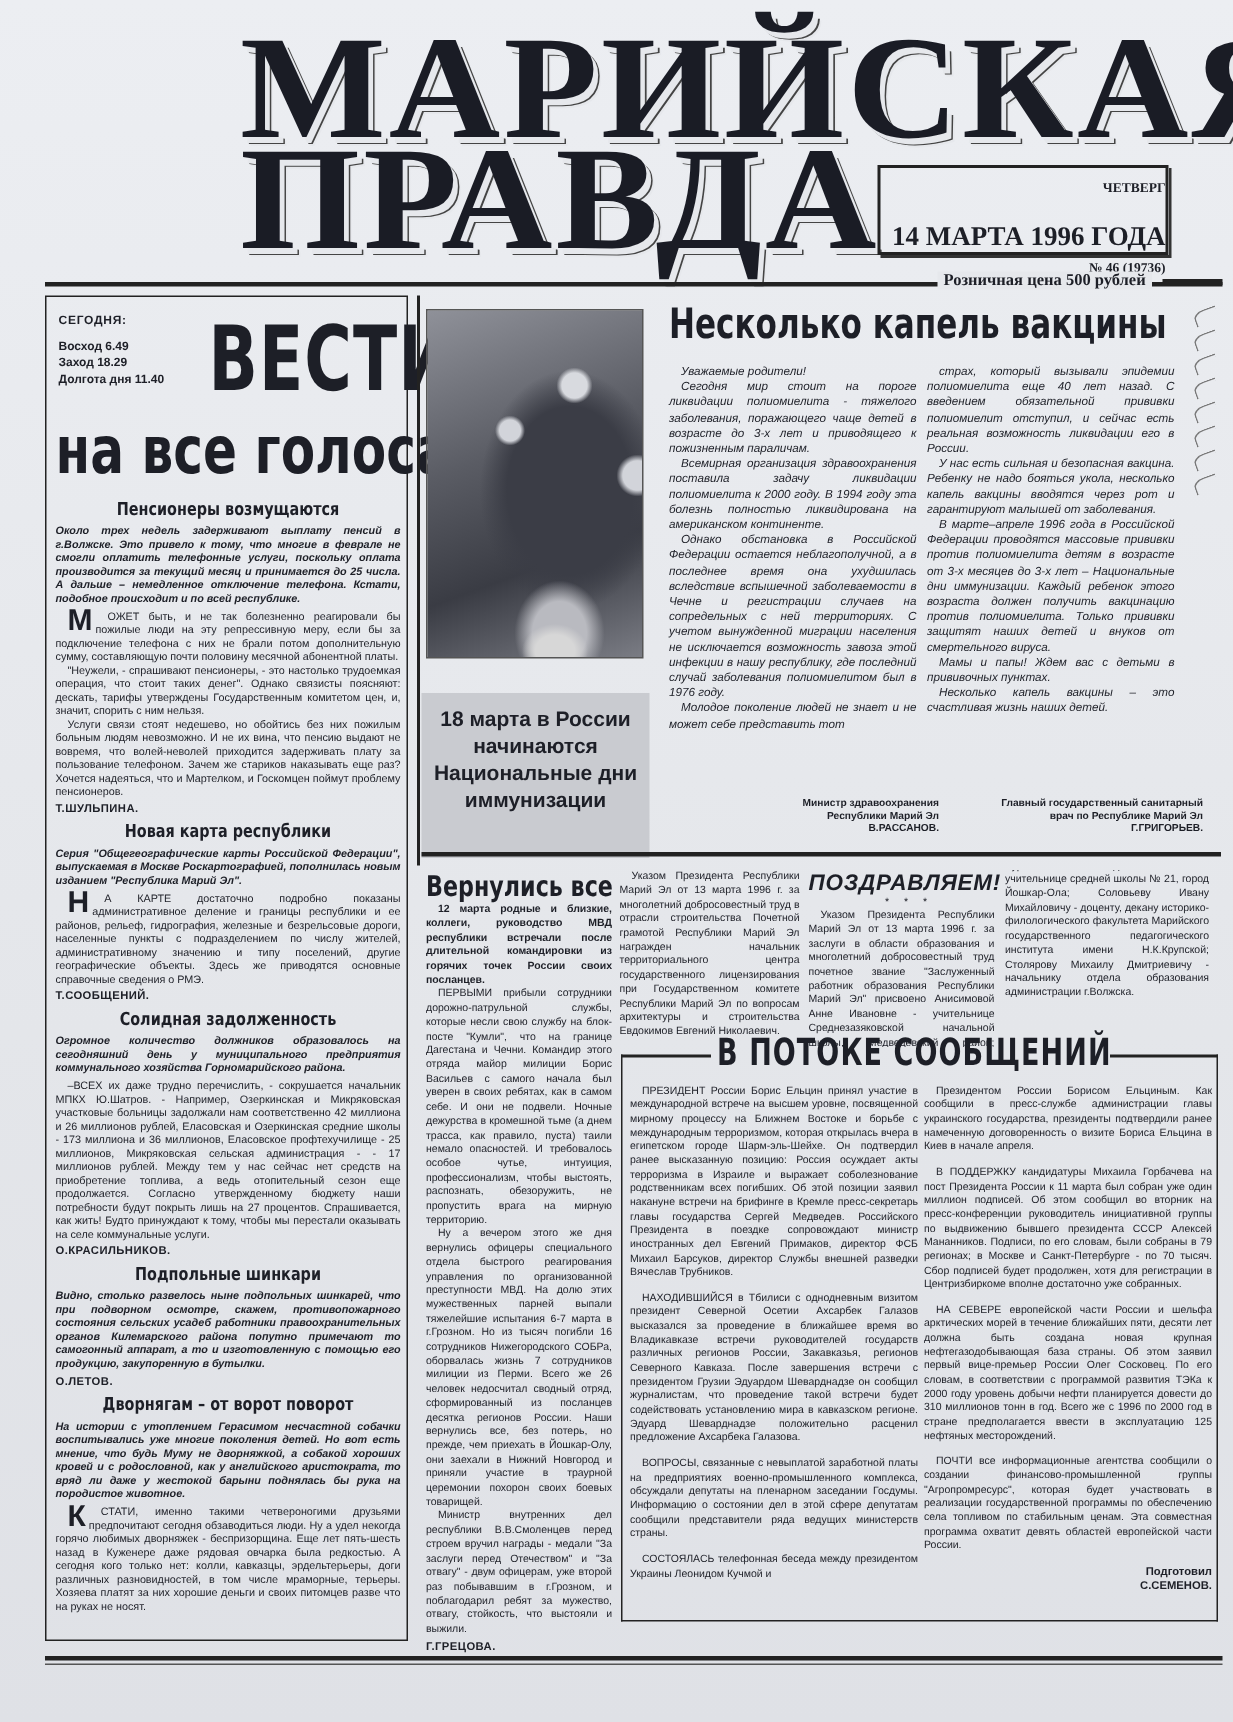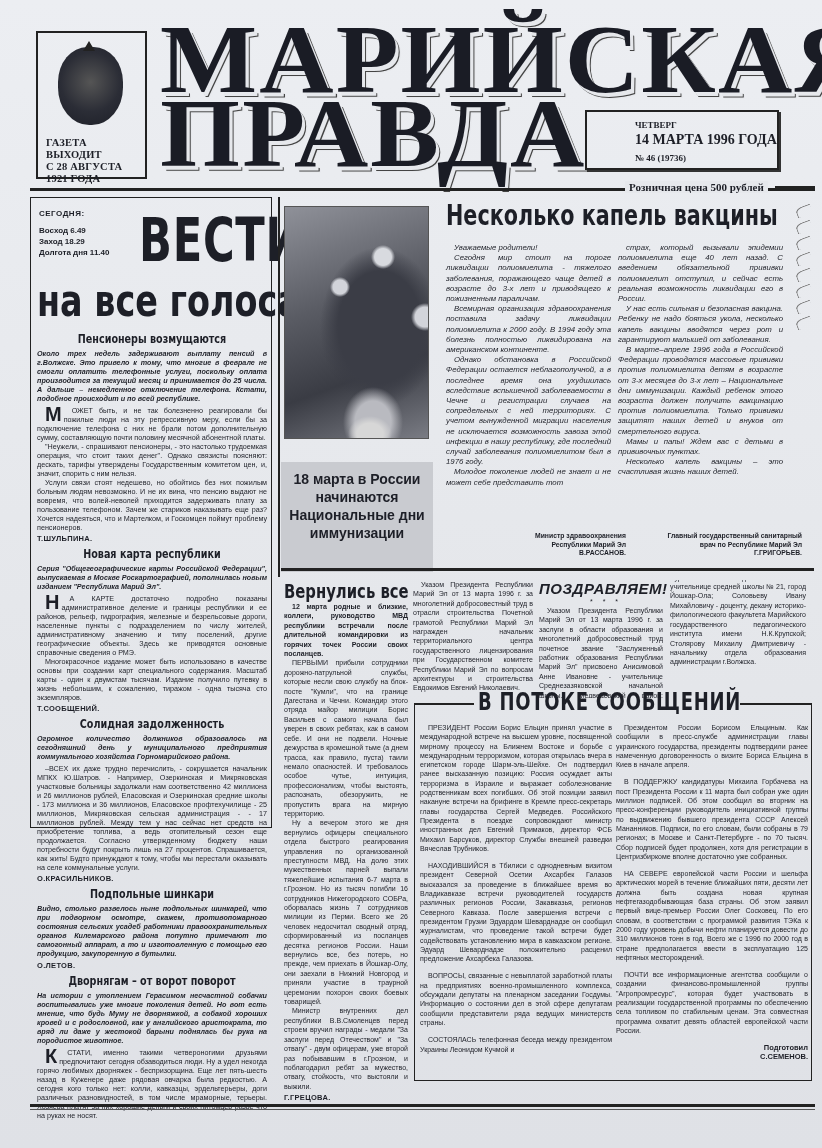--- a/index.html
+++ b/index.html
@@ -8,30 +8,30 @@
   .page { position: absolute; left: 0; top: 0; width: 822px; height: 1148px; background: linear-gradient(180deg,#eceef2 0%,#e4e6ea 60%,#dfe1e6 100%); }
 
   
   .emblem-box { position: absolute; left: 36px; top: 31px; width: 111px; height: 148px; border: 2px solid #222; padding: 4px; }
   .emblem { position: absolute; left: 20px; top: 14px; width: 65px; height: 78px; border-radius: 45% 45% 48% 48%; background: radial-gradient(circle at 50% 45%, #555 0%, #2b2d36 55%, #1d1f27 100%); }
   .emblem-star { position: absolute; left: 45px; top: 8px; width: 0; height: 0; border-left: 6px solid transparent; border-right: 6px solid transparent; border-bottom: 10px solid #222; }
   .emblem-caption { position: absolute; left: 8px; top: 104px; font-family: "Liberation Serif", serif; font-size: 10.5px; line-height: 12px; font-weight: bold; letter-spacing: 0.2px; }
   .title-line { position: absolute; font-family: "Liberation Serif", serif; font-weight: 900; color: #1a1c25; letter-spacing: 2px; text-shadow: 3px 4px 0 #e6e8ec, 4px 5px 0 #444, 5px 6px 0 #e6e8ec; transform: scaleX(1.05); transform-origin: left; }
   .title-1 { left: 160px; top: 14px; font-size: 98px; line-height: 90px; }
   .title-2 { left: 160px; top: 88px; font-size: 98px; line-height: 90px; }
-  .date-box { position: absolute; left: 585px; top: 110px; width: 194px; height: 60px; border: 2px solid #222; box-shadow: 2px 2px 0 #333; text-align: left; font-family: "Liberation Serif", serif; font-weight: bold; padding-left: 48px; }
+  .date-box { position: absolute; left: 585px; top: 110px; width: 194px; height: 60px; border: 2px solid #222; box-shadow: 2px 2px 0 #333; text-align: right; font-family: "Liberation Serif", serif; font-weight: bold; }
   .date-weekday { font-size: 9px; margin-top: 8px; }
-  .date-main { font-size: 14px; margin-top: 2px; }
+  .date-main { font-size: 18px; margin-top: 17px; }
   .date-issue { font-size: 9px; margin-top: 5px; }
   .price-rule { position: absolute; left: 30px; top: 188px; width: 785px; height: 4px; border-top: 3px solid #222; }
   .price-label { position: absolute; left: 585px; top: 181px; background: #e6e8ec; padding: 0 4px; font-family: "Liberation Serif", serif; font-size: 11px; font-weight: bold; margin-left: 40px; }
   .price-tail { position: absolute; left: 775px; top: 186px; width: 40px; height: 4px; border-top: 2px solid #222; border-bottom: 2px solid #222; }
 
   
-  .left-col { position: absolute; left: 30px; top: 197px; width: 242px; height: 631px; border: 1.5px solid #222; }
+  .left-col { position: absolute; left: 30px; top: 197px; width: 242px; height: 897px; border: 1.5px solid #222; }
   .today { position: absolute; left: 8px; top: 10px; font-size: 8px; line-height: 11px; font-weight: bold; }
   .today-label { margin-bottom: 6px; letter-spacing: 0.5px; }
   .vesti { position: absolute; left: 108px; top: 12px; font-family: "DejaVu Sans", sans-serif; font-weight: bold; font-size: 60px; line-height: 60px; transform: scaleX(0.72); transform-origin: left; letter-spacing: 1px; }
   .vesti-sub { position: absolute; left: 6px; top: 80px; font-family: "DejaVu Sans", sans-serif; font-weight: bold; font-size: 44px; line-height: 46px; transform: scaleX(0.76); transform-origin: left; white-space: nowrap; }
   .left-body { position: absolute; left: 6px; top: 130px; width: 230px; }
   .sec-head { font-family: "DejaVu Sans", sans-serif; font-weight: bold; font-size: 12px; text-align: center; transform: scaleX(0.8); margin: 4px 0 3px; white-space: nowrap; }
   .lead { font-style: italic; font-weight: bold; font-size: 7.2px; line-height: 9px; text-align: justify; margin-bottom: 3px; }
   .body { font-size: 7.2px; line-height: 9px; text-align: justify; text-indent: 8px; }
   .body.drop::first-letter { font-size: 20px; float: left; line-height: 17px; margin-right: 2px; font-weight: bold; }
   .sig { font-size: 7.5px; font-weight: bold; text-align: left; margin: 2px 0 4px; letter-spacing: 0.3px; }
@@ -86,29 +86,20 @@
   .bottom-rule { position: absolute; left: 30px; top: 1104px; width: 785px; height: 3px; background: #222; }
   .bottom-rule2 { position: absolute; left: 30px; top: 1109px; width: 785px; height: 1px; background: #555; }
   .margin-note { position: absolute; left: 790px; top: 200px; width: 30px; height: 170px; }
   .margin-note span { display: block; width: 16px; height: 10px; border-left: 1px solid #777; border-top: 1px solid #777; border-radius: 50% 0 0 0; margin: 6px 0 0 6px; transform: rotate(-20deg); }
 </style>
 </head>
 <body>
 
 <div class="page">
 
-  <div class="emblem-box">
-    <div class="emblem"></div>
-    <div class="emblem-star"></div>
-    <div class="emblem-caption">
-      <div>ГАЗЕТА ВЫХОДИТ</div>
-      <div>С 28 АВГУСТА</div>
-      <div>1921 ГОДА</div>
-    </div>
-  </div>
   <div class="title-line title-1">МАРИЙСКАЯ</div>
   <div class="title-line title-2">ПРАВДА</div>
 
   <div class="date-box">
     <div class="date-weekday">ЧЕТВЕРГ</div>
     <div class="date-main">14 МАРТА 1996 ГОДА</div>
     <div class="date-issue">№ 46 (19736)</div>
   </div>
 
   <div class="price-rule"></div>
@@ -142,21 +133,20 @@
         <div class="lead">Около трех недель задерживают выплату пенсий в г.Волжске. Это привело к тому, что многие в феврале не смогли оплатить телефонные услуги, поскольку оплата производится за текущий месяц и принимается до 25 числа. А дальше – немедленное отключение телефона. Кстати, подобное происходит и по всей республике.</div>
         <p class="body drop">МОЖЕТ быть, и не так болезненно реагировали бы пожилые люди на эту репрессивную меру, если бы за подключение телефона с них не брали потом дополнительную сумму, составляющую почти половину месячной абонентной платы.</p>
         <p class="body">"Неужели, - спрашивают пенсионеры, - это настолько трудоемкая операция, что стоит таких денег". Однако связисты поясняют: дескать, тарифы утверждены Государственным комитетом цен, и, значит, спорить с ним нельзя.</p>
         <p class="body">Услуги связи стоят недешево, но обойтись без них пожилым больным людям невозможно. И не их вина, что пенсию выдают не вовремя, что волей-неволей приходится задерживать плату за пользование телефоном. Зачем же стариков наказывать еще раз? Хочется надеяться, что и Мартелком, и Госкомцен поймут проблему пенсионеров.</p>
         <div class="sig">Т.ШУЛЬПИНА.</div>
       </div>
       <div>
         <div class="sec-head">Новая карта республики</div>
         <div class="lead">Серия "Общегеографические карты Российской Федерации", выпускаемая в Москве Роскартографией, пополнилась новым изданием "Республика Марий Эл".</div>
         <p class="body drop">НА КАРТЕ достаточно подробно показаны административное деление и границы республики и ее районов, рельеф, гидрография, железные и безрельсовые дороги, населенные пункты с подразделением по числу жителей, административному значению и типу поселений, другие географические объекты. Здесь же приводятся основные справочные сведения о РМЭ.</p>
-        <p class="body">Многокрасочное издание может быть использовано в качестве основы при создании карт специального содержания. Масштаб карты - один к двумстам тысячам. Издание получило путевку в жизнь небольшим, к сожалению, тиражом - одна тысяча сто экземпляров.</p>
         <div class="sig">Т.СООБЩЕНИЙ.</div>
       </div>
       <div>
         <div class="sec-head">Солидная задолженность</div>
         <div class="lead">Огромное количество должников образовалось на сегодняшний день у муниципального предприятия коммунального хозяйства Горномарийского района.</div>
         <p class="body">–ВСЕХ их даже трудно перечислить, - сокрушается начальник МПКХ Ю.Шатров. - Например, Озеркинская и Микряковская участковые больницы задолжали нам соответственно 42 миллиона и 26 миллионов рублей, Еласовская и Озеркинская средние школы - 173 миллиона и 36 миллионов, Еласовское профтехучилище - 25 миллионов, Микряковская сельская администрация - - 17 миллионов рублей. Между тем у нас сейчас нет средств на приобретение топлива, а ведь отопительный сезон еще продолжается. Согласно утвержденному бюджету наши потребности будут покрыть лишь на 27 процентов. Спрашивается, как жить! Будто принуждают к тому, чтобы мы перестали оказывать на селе коммунальные услуги.</p>
         <div class="sig">О.КРАСИЛЬНИКОВ.</div>
       </div>
       <div>
         <div class="sec-head">Подпольные шинкари</div>

